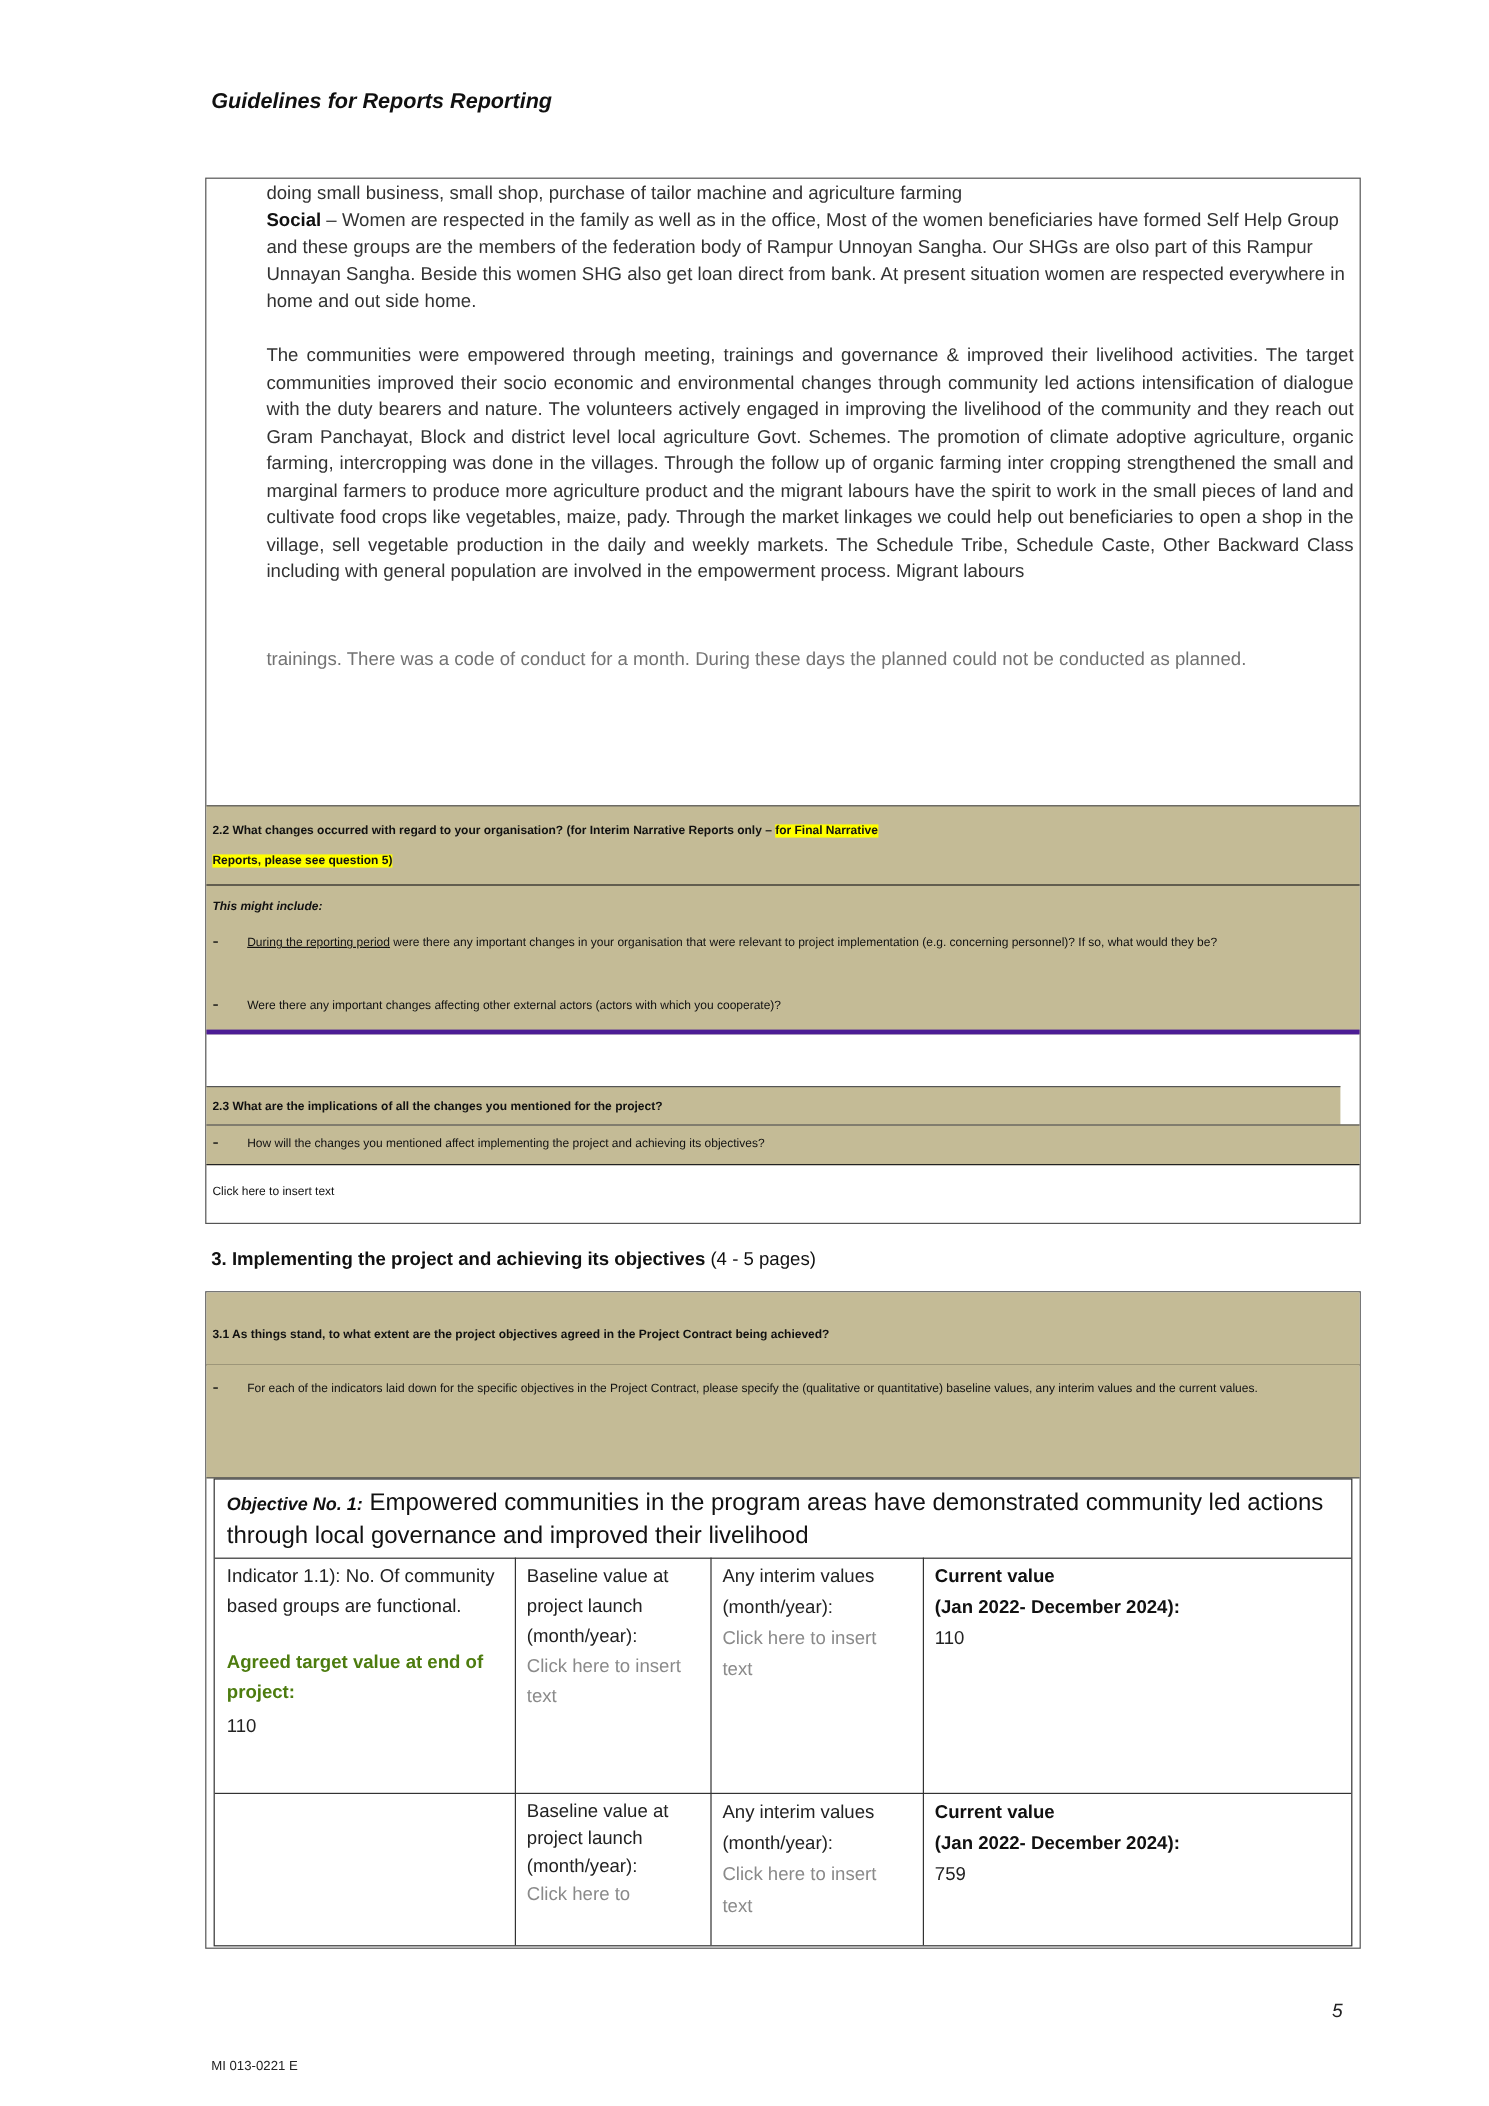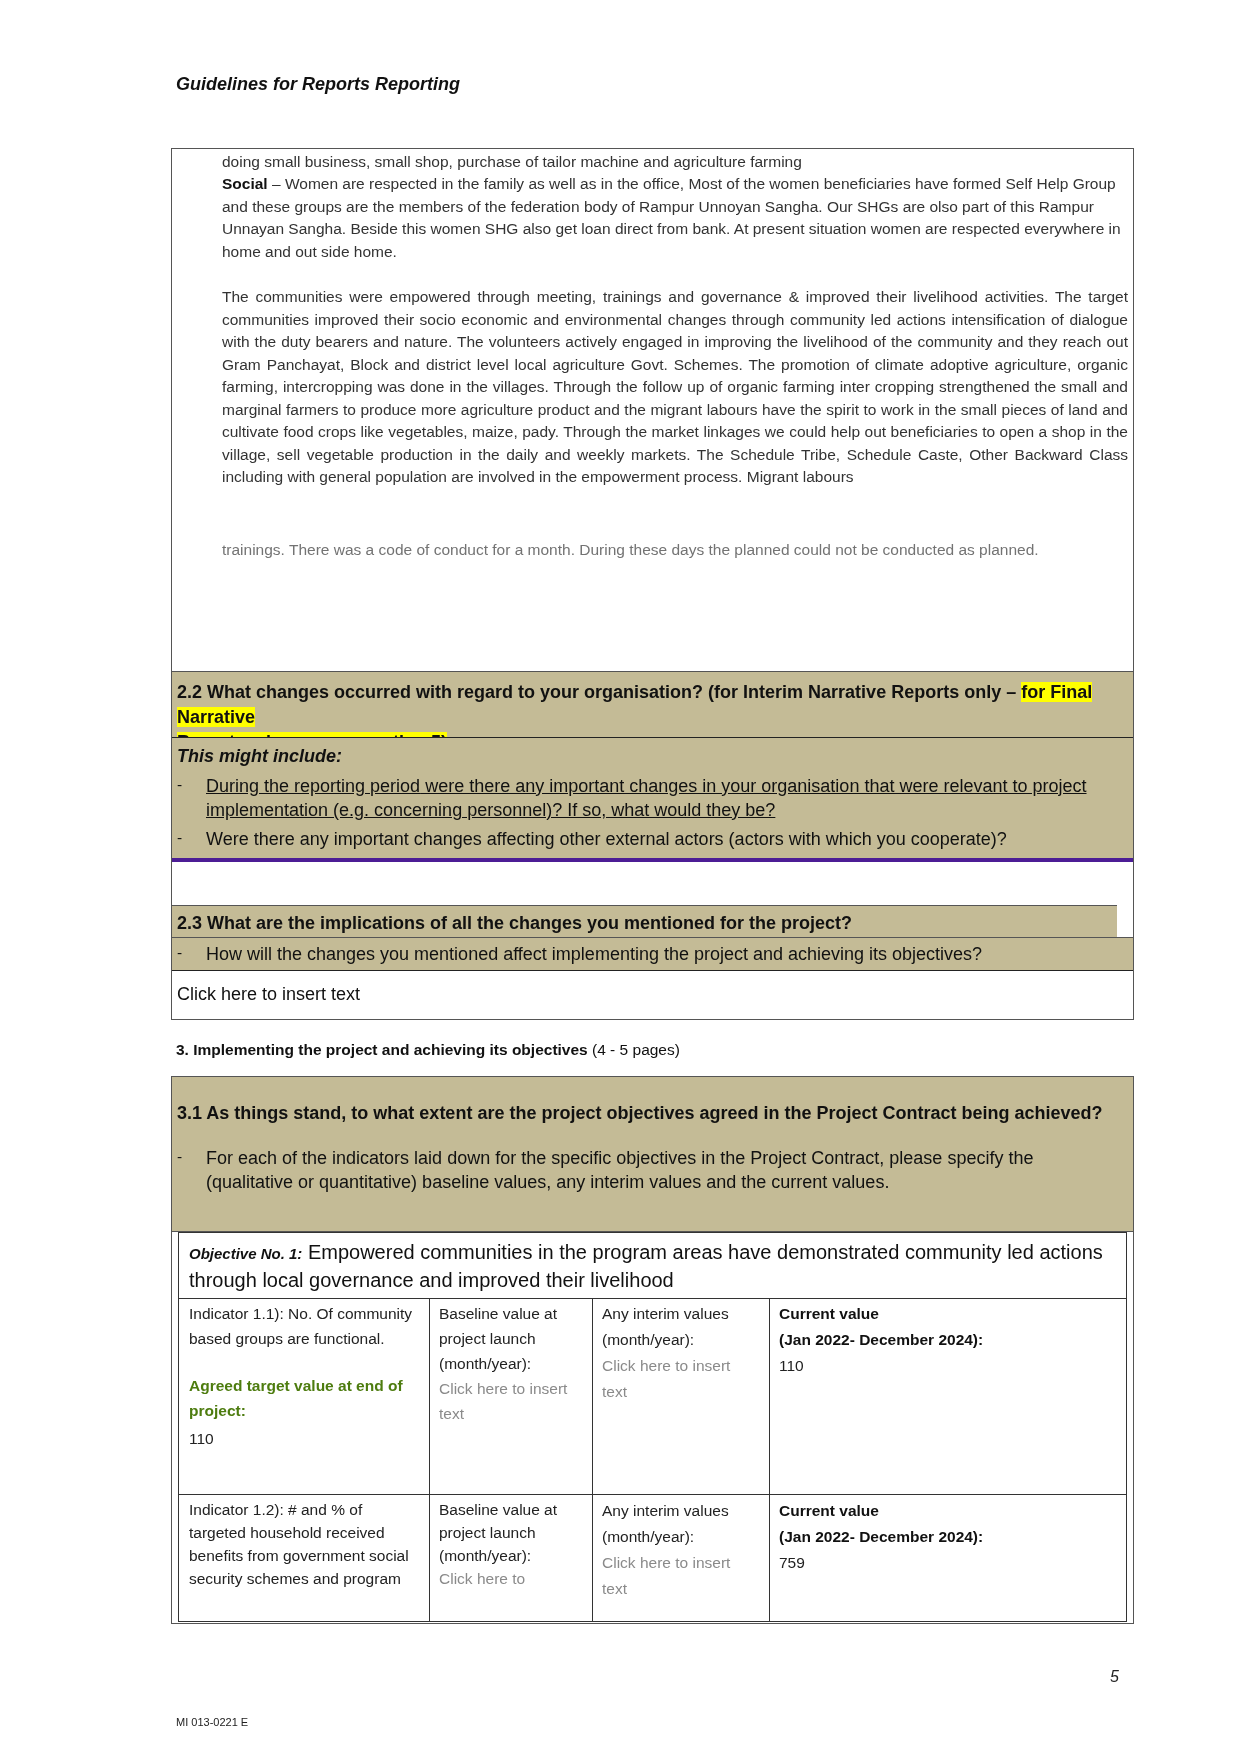--- a/index.html
+++ b/index.html
@@ -11,21 +11,21 @@
   .tan { background: #c4bb96; }
   .p { position: absolute; font-size: 15.5px; line-height: 22.5px; color: #333; }
   .just { text-align: justify; text-align-last: left; }
   .line { position: absolute; left: 0; right: 0; height: 1px; background: #333; }
   .hl { background: #ffff00; }
   .bold { font-weight: bold; }
   .ital { font-style: italic; }
   .u { text-decoration: underline; }
   .ph { color: #8a8a8a; }
   .bullet { position: absolute; font-size: 15.5px; color: #111; }
-  .btxt { position: absolute; font-size: 18px; line-height: 24px; color: #111; }
+  .btxt { position: absolute; font-size: 10px; line-height: 24px; color: #111; }
   .cell { position: absolute; font-size: 15.5px; line-height: 25px; color: #222; box-sizing: border-box; padding: 0 10px; }
   .vline { position: absolute; width: 1px; background: #333; }
   .footer-code { left: 176px; top: 1716px; font-size: 11px; color: #222; }
   .page-num { left: 1110px; top: 1668px; font-size: 16px; font-style: italic; color: #222; }
 </style>
 </head>
 <body>
 
 <div class="abs hdr-title">Guidelines for Reports Reporting</div>
 
@@ -42,21 +42,21 @@
 
   <div class="tan" style="position:absolute; left:0; right:0; top:522px; height:66px; border-top:1px solid #555;">
     <div class="btxt bold" style="left:5px; top:8px; width:950px; line-height:25px;">
       <span>2.2 What changes occurred with regard to your organisation? (for Interim Narrative Reports only – </span><span class="hl">for Final Narrative</span><br><span class="hl">Reports, please see question 5)</span>
     </div>
   </div>
 
   <div class="tan" style="position:absolute; left:0; right:0; top:588px; height:120px; border-top:1px solid #222; border-bottom:4px solid #4c1d95;">
     <div class="btxt bold ital" style="left:5px; top:6px;">This might include:</div>
     <div class="bullet" style="left:5px; top:38px;">-</div>
-    <div class="btxt" style="left:34px; top:36px; width:900px;text-decoration:underline;">
+    <div class="btxt" style="left:34px; top:36px; width:900px;">
       <span class="u">During the reporting period</span><span> were there any important changes in your organisation that were relevant to project implementation (e.g. concerning personnel)? If so, what would they be?</span>
     </div>
     <div class="bullet" style="left:5px; top:91px;">-</div>
     <div class="btxt" style="left:34px; top:89px; width:900px;">Were there any important changes affecting other external actors (actors with which you cooperate)?</div>
   </div>
 
   <div style="position:absolute; left:0; right:0; top:708px; height:48px;"></div>
 
   <div class="tan" style="position:absolute; left:0; right:16px; top:756px; height:32px; border-top:1px solid #555;text-align:right;">
     <div class="btxt bold" style="left:5px; top:5px;">2.3 What are the implications of all the changes you mentioned for the project?</div>
@@ -111,21 +111,20 @@
         <div class="ph">Click here to insert text</div>
       </div>
       <div class="cell" style="left:590px; top:3px; width:357px; line-height:26px;">
         <div class="bold" style="color:#111;">Current value</div>
         <div class="bold" style="color:#111;">(Jan 2022- December 2024):</div>
         <div>110</div>
       </div>
     </div>
 
     <div style="position:absolute; left:0; right:0; top:262px; height:126px;">
-      <div class="cell" style="left:0; top:3px; width:250px; line-height:23px;">Indicator 1.2): # and % of targeted household received benefits from government social security schemes and program</div>
       <div class="cell" style="left:250px; top:3px; width:163px; line-height:23px;">
         <div>Baseline value at project launch (month/year):</div>
         <div class="ph">Click here to</div>
       </div>
       <div class="cell" style="left:413px; top:3px; width:177px; line-height:26px;">
         <div>Any interim values (month/year):</div>
         <div class="ph">Click here to insert text</div>
       </div>
       <div class="cell" style="left:590px; top:3px; width:357px; line-height:26px;">
         <div class="bold" style="color:#111;">Current value</div>

